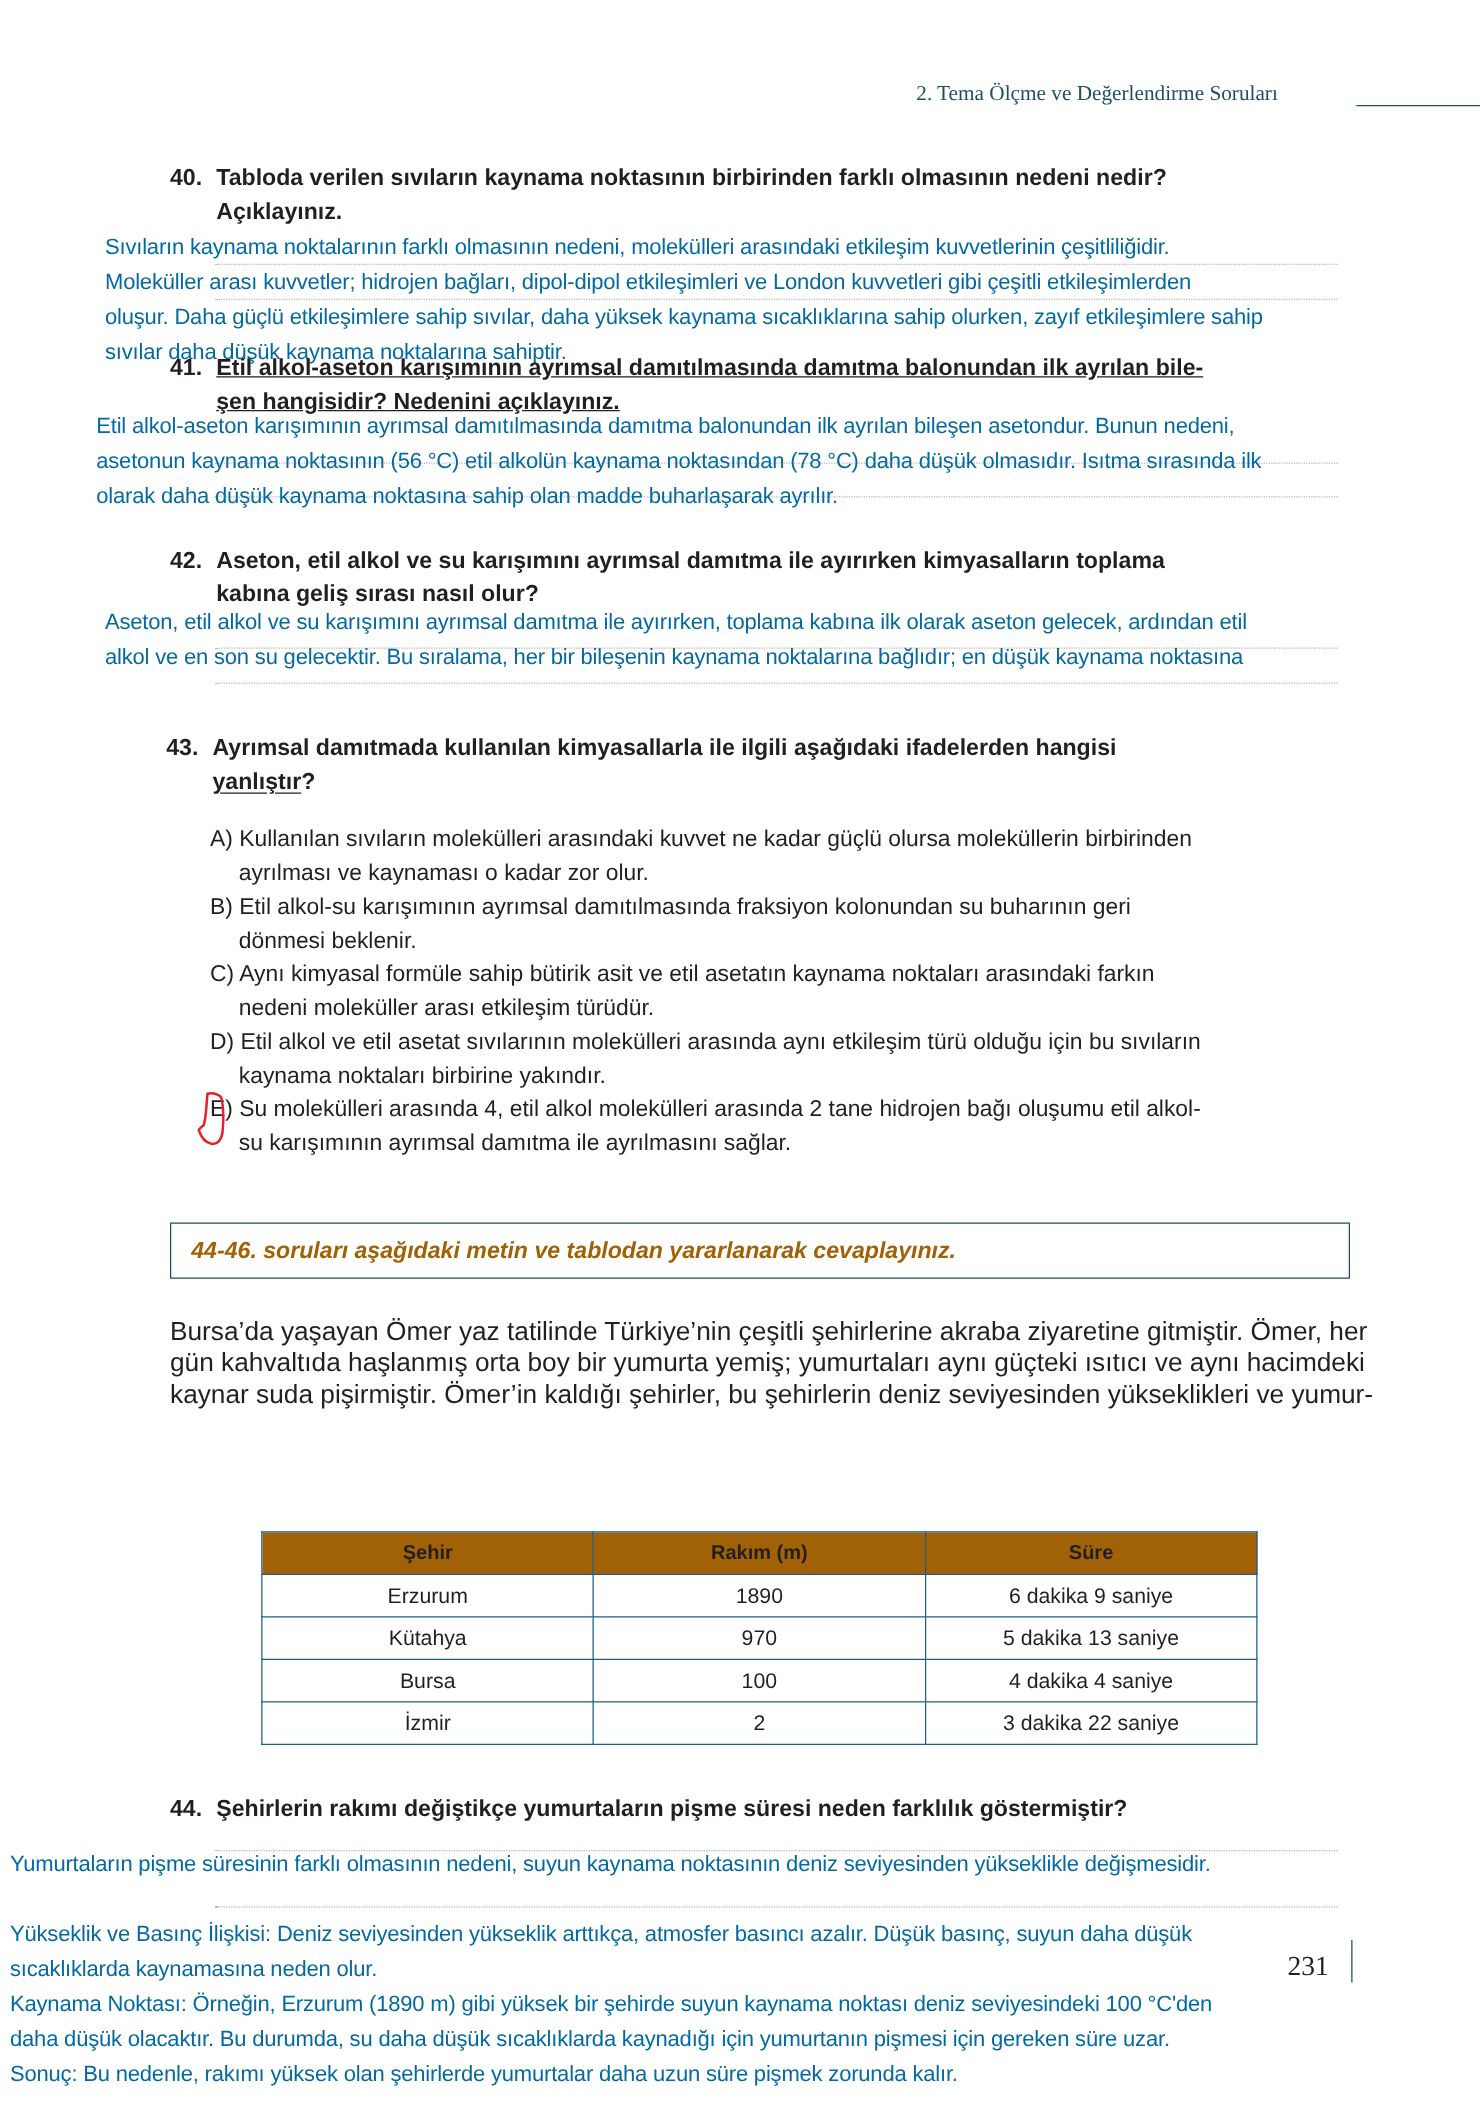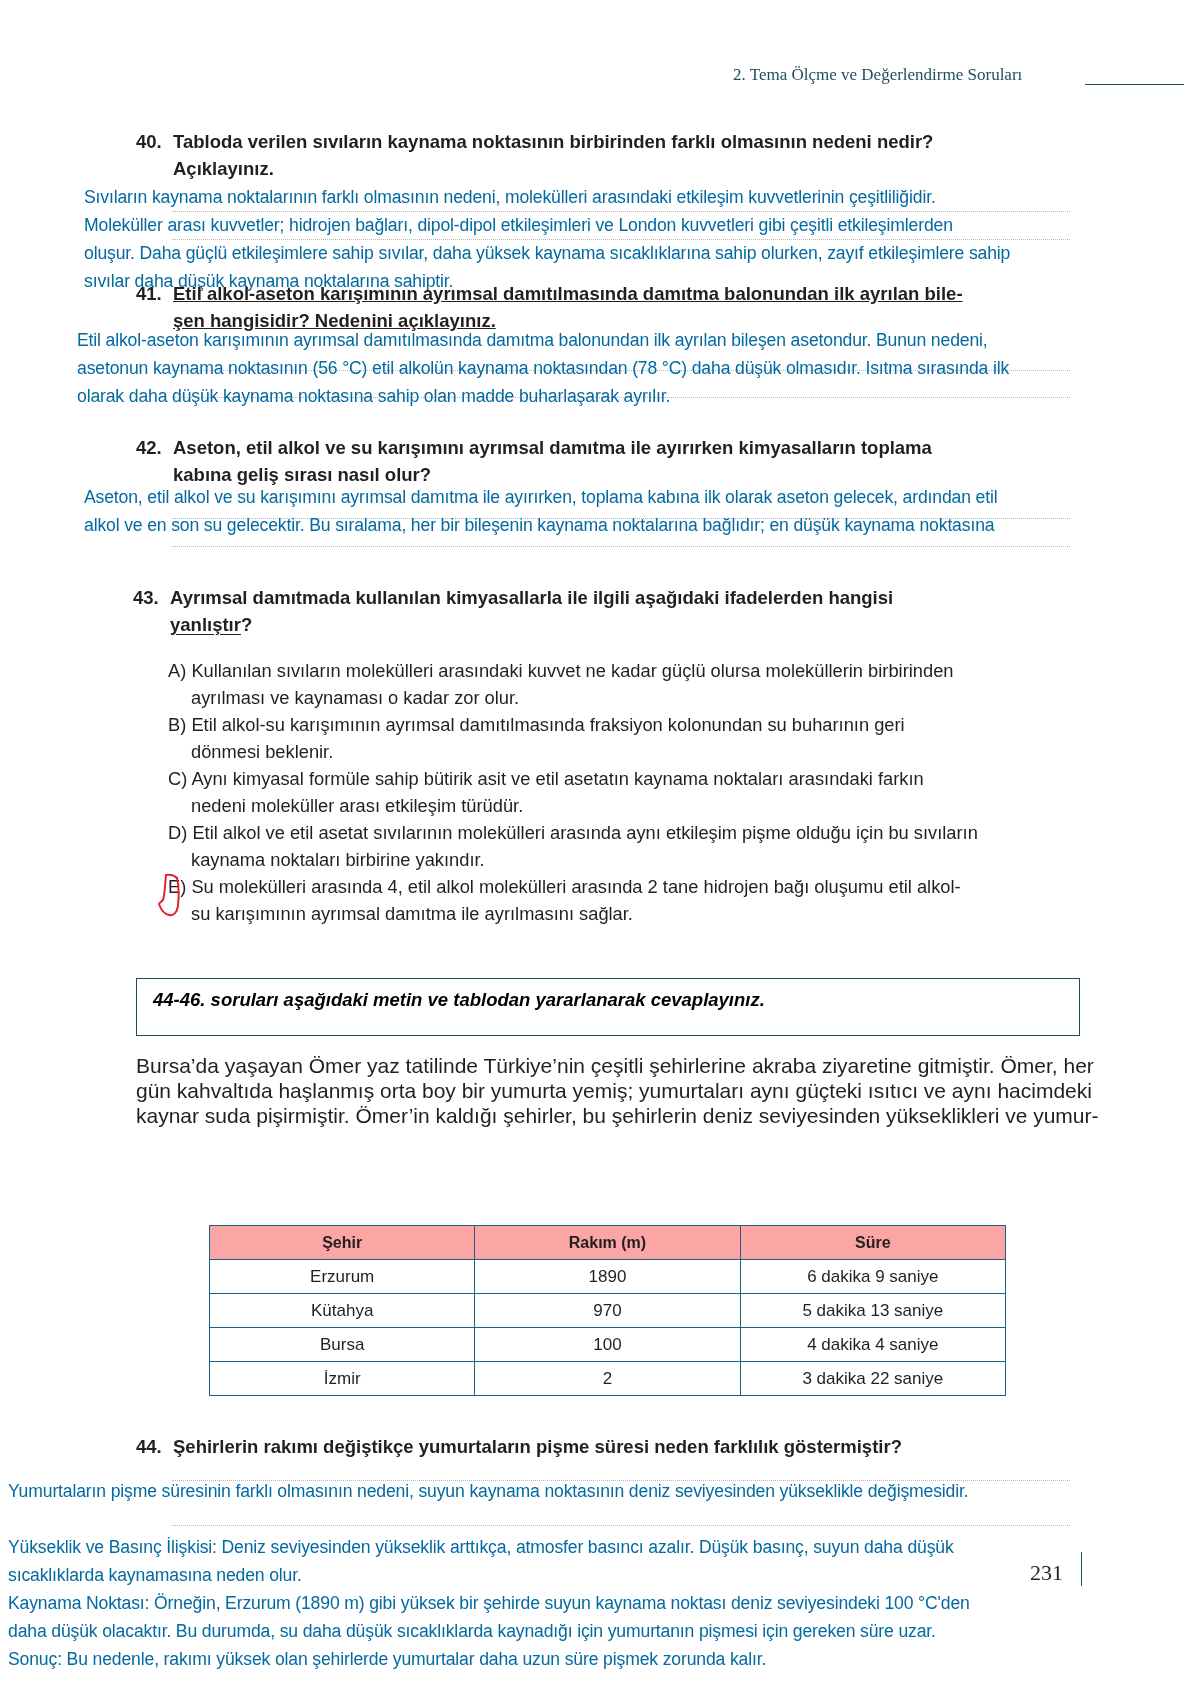--- a/index.html
+++ b/index.html
@@ -61,30 +61,30 @@
       color: #231f20;
       line-height: 27px;
       white-space: nowrap;
     }
     .opt .cont { padding-left: 23px; }
 
     .underline { text-decoration: underline; text-underline-offset: 3px; }
 
     
     .info-box {
-      left: 136px; top: 978px; width: 944px; height: 58px;
+      left: 136px; top: 978px; width: 944px; height: 45px;
       border: 1.5px solid #1f4e60;
       box-sizing: border-box;
       font-family: "Liberation Sans", sans-serif;
       font-weight: bold;
       font-style: italic;
       font-size: 18.5px;
       line-height: 42px;
       padding-left: 16px;
-      color: #000000;
+      color: #a16207;
     }
 
     .para {
       font-family: "Liberation Sans", sans-serif;
       font-size: 21px;
       color: #231f20;
       line-height: 25px;
       white-space: nowrap;
     }
 
@@ -99,21 +99,21 @@
       color: #231f20;
     }
     table.data-table th, table.data-table td {
       border: 1.5px solid #1f5f80;
       text-align: center;
       height: 33px;
       padding: 0;
       width: 33.3%;
     }
     table.data-table th {
-      background: #fca5a5;
+      background: #a16207;
       font-weight: bold;
       font-size: 16px;
     }
 
     .page-num {
       left: 1030px; top: 1560px;
       font-family: "Liberation Serif", serif;
       font-size: 22px;
       color: #231f20;
     }
@@ -180,21 +180,21 @@
   </div>
   <div>
     <div><span>B)</span> <span>Etil alkol-su karışımının ayrımsal damıtılmasında fraksiyon kolonundan su buharının geri</span></div>
     <div class="cont">dönmesi beklenir.</div>
   </div>
   <div>
     <div><span>C)</span> <span>Aynı kimyasal formüle sahip bütirik asit ve etil asetatın kaynama noktaları arasındaki farkın</span></div>
     <div class="cont">nedeni moleküller arası etkileşim türüdür.</div>
   </div>
   <div>
-    <div><span>D)</span> <span>Etil alkol ve etil asetat sıvılarının molekülleri arasında aynı etkileşim pişme olduğu için bu sıvıların</span></div>
+    <div><span>D)</span> <span>Etil alkol ve etil asetat sıvılarının molekülleri arasında aynı etkileşim türü olduğu için bu sıvıların</span></div>
     <div class="cont">kaynama noktaları birbirine yakındır.</div>
   </div>
   <div>
     <div><span>E)</span> <span>Su molekülleri arasında 4, etil alkol molekülleri arasında 2 tane hidrojen bağı oluşumu etil alkol-</span></div>
     <div class="cont">su karışımının ayrımsal damıtma ile ayrılmasını sağlar.</div>
   </div>
 </div>
 
 <svg class="abs circle-mark" viewBox="0 0 34 46">
   <path d="M9 3 C14 2, 18 4, 20 6 C22 14, 22 24, 21 34 C20 40, 17 44, 12 43 C7 42, 4 38, 2 32 C3 30, 5 29, 6 28 C8 22, 8 12, 9 3 Z" fill="none" stroke="#e3232b" stroke-width="2" stroke-linecap="round"></path>

